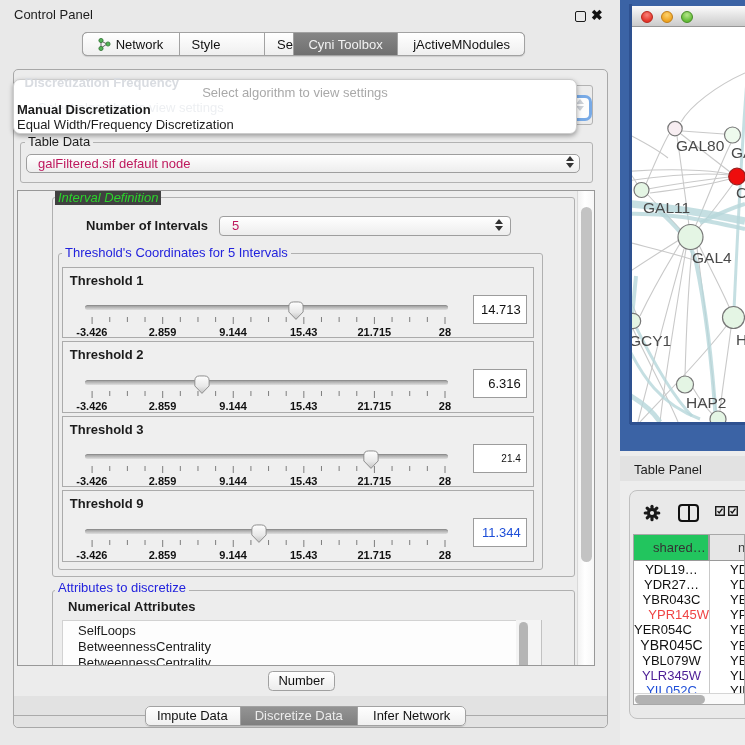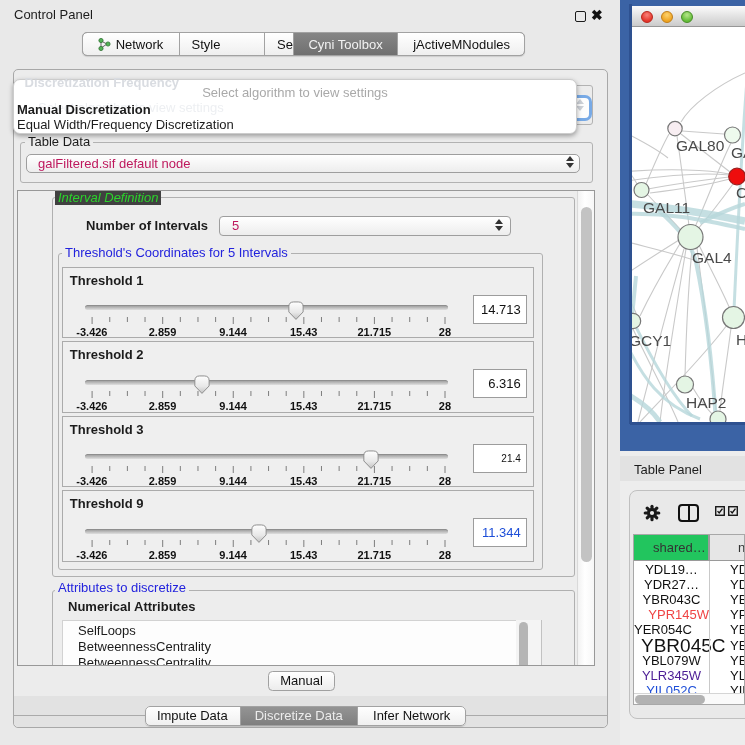--- a/index.html
+++ b/index.html
@@ -249,21 +249,21 @@
 <div class="abs t13 b" style="left:50px; top:409px; height:14px; line-height:14px;">Numerical Attributes</div>
 <div class="abs" style="left:44px; top:429px; width:454px; height:80px; background:#fdfdfd; border:1px solid #d2d2d2; border-right:none;"></div>
 <div class="abs" style="left:498px; top:429px; width:26px; height:80px; background:#f4f4f4; border-right:1px solid #c2c2c2;"></div>
 <div class="abs t13" style="left:60px; top:431.5px; height:16px; line-height:16px;">SelfLoops</div>
 <div class="abs t13" style="left:60px; top:447.9px; height:16px; line-height:16px;">BetweennessCentrality</div>
 <div class="abs t13" style="left:60px; top:464.3px; height:16px; line-height:16px;">BetweennessCentrality</div>
 <div class="abs" style="left:501px; top:431px; width:9px; height:60px; border-radius:4.5px; background:#b5b5b5;"></div>
 <div class="abs" style="left:559px; top:0; width:18px; height:476px; background:linear-gradient(90deg,#f2f2f2,#ffffff 40%,#f6f6f6); border-left:1px solid #d9d9d9;"></div>
 <div class="abs" style="left:562.5px; top:16px; width:11px; height:355px; border-radius:5.5px; background:#c3c3c3;"></div>
 </div>
-<div class="abs" style="left:268px; top:671px; width:67px; height:19.5px; background:linear-gradient(#ffffff,#ececec); border:1px solid #a0a0a0; border-radius:4.5px; font-size:13px; color:#111; text-align:center; line-height:18.5px;">Manual</div>
+<div class="abs" style="left:268px; top:671px; width:67px; height:19.5px; background:linear-gradient(#ffffff,#ececec); border:1px solid #a0a0a0; border-radius:4.5px; font-size:13px; color:#111; text-align:center; line-height:18.5px;">Number</div>
 <div class="abs" style="left:13px; top:714.5px; width:595px; height:1px; background:#aaaaaa;"></div>
 <div class="abs" style="left:144.8px; top:706px; width:320.9px; height:19.5px; border-radius:5px; background:linear-gradient(#ffffff,#efefef); box-shadow:0 1px 1px rgba(0,0,0,0.15);"></div>
 <div class="seg" style="left:144.8px; top:706px; width:95.0px; height:19.5px;border-radius:5px 0 0 5px;">Impute Data</div>
 <div class="seg" style="left:239.8px; top:706px; width:116.9px; height:19.5px;background:linear-gradient(#959595,#7e7e7e); color:#ececec;border-left:1px solid #a2a2a2;">Discretize Data</div>
 <div class="seg" style="left:356.7px; top:706px; width:109.0px; height:19.5px;border-radius:0 5px 5px 0;border-left:1px solid #a2a2a2;">Infer Network</div>
 <div class="abs" style="left:144.8px; top:706px; width:320.9px; height:19.5px; border:1px solid #a2a2a2; border-radius:5px;"></div>
 <div class="abs" style="left:13px; top:79px; width:564px; height:55px; background:#ffffff; border:1px solid #cccccc; border-radius:7px; box-shadow:0 2px 5px rgba(0,0,0,0.35);"></div>
 <div class="abs t13 b" style="left:24.5px; top:75.5px; height:14px; line-height:14px; color:#d9dce1;">Discretization Frequency</div>
 <div class="abs t13" style="left:38px; top:101px; height:14px; line-height:14px; color:#edeff2;">Select algorithm to view settings</div>
 <div class="abs" style="left:13px; top:86px; width:564px; height:14px; line-height:14px; font-size:13px; color:#a9a9a9; text-align:center;">Select algorithm to view settings</div>
@@ -369,21 +369,21 @@
 <div class="abs" style="left:0; top:26.5px; width:75px; height:15.2px; font-size:13px; color:#111; text-align:center; line-height:15.2px;">YDL19…</div>
 <div class="abs" style="left:96px; top:26.5px; width:55px; height:15.2px; font-size:13px; color:#111; line-height:15.2px;">YDL1</div>
 <div class="abs" style="left:0; top:41.7px; width:75px; height:15.2px; font-size:13px; color:#111; text-align:center; line-height:15.2px;">YDR27…</div>
 <div class="abs" style="left:96px; top:41.7px; width:55px; height:15.2px; font-size:13px; color:#111; line-height:15.2px;">YDR2</div>
 <div class="abs" style="left:0; top:56.9px; width:75px; height:15.2px; font-size:13px; color:#111; text-align:center; line-height:15.2px;">YBR043C</div>
 <div class="abs" style="left:96px; top:56.9px; width:55px; height:15.2px; font-size:13px; color:#111; line-height:15.2px;">YBR0</div>
 <div class="abs" style="left:0; top:72.1px; width:75px; height:15.2px; font-size:13px; color:#ef4444; text-align:right; line-height:15.2px;">YPR145W</div>
 <div class="abs" style="left:96px; top:72.1px; width:55px; height:15.2px; font-size:13px; color:#111; line-height:15.2px;">YPR1</div>
 <div class="abs" style="left:0; top:87.3px; width:75px; height:15.2px; font-size:13px; color:#111; line-height:15.2px;">YER054C</div>
 <div class="abs" style="left:96px; top:87.3px; width:55px; height:15.2px; font-size:13px; color:#111; line-height:15.2px;">YER0</div>
-<div class="abs" style="left:7px; top:102.5px; width:75px; height:15.2px; font-size:19px; color:#111; text-align:center; line-height:15.2px;">YBR045C</div>
+<div class="abs" style="left:0; top:102.5px; width:75px; height:15.2px; font-size:14px; color:#111; text-align:center; line-height:15.2px;">YBR045C</div>
 <div class="abs" style="left:96px; top:102.5px; width:55px; height:15.2px; font-size:13px; color:#111; line-height:15.2px;">YBR0</div>
 <div class="abs" style="left:0; top:117.7px; width:75px; height:15.2px; font-size:13px; color:#111; text-align:center; line-height:15.2px;">YBL079W</div>
 <div class="abs" style="left:96px; top:117.7px; width:55px; height:15.2px; font-size:13px; color:#111; line-height:15.2px;">YBL0</div>
 <div class="abs" style="left:0; top:132.9px; width:75px; height:15.2px; font-size:13px; color:#4c1d95; text-align:center; line-height:15.2px;">YLR345W</div>
 <div class="abs" style="left:96px; top:132.9px; width:55px; height:15.2px; font-size:13px; color:#111; line-height:15.2px;">YLR3</div>
 <div class="abs" style="left:0; top:148.1px; width:75px; height:15.2px; font-size:13px; color:#1d4ed8; text-align:center; line-height:15.2px;">YIL052C</div>
 <div class="abs" style="left:96px; top:148.1px; width:55px; height:15.2px; font-size:13px; color:#111; line-height:15.2px;">YIL0</div>
 <div class="abs" style="left:75px; top:0; width:1px; height:26px; background:#9a9a9a;"></div>
 <div class="abs" style="left:75px; top:26px; width:1px; height:145px; background:#c9c9c9;"></div>
 <div class="abs" style="left:0; top:158px; width:112px; height:13px; background:#fafafa; border-top:1px solid #d5d5d5;"></div>

